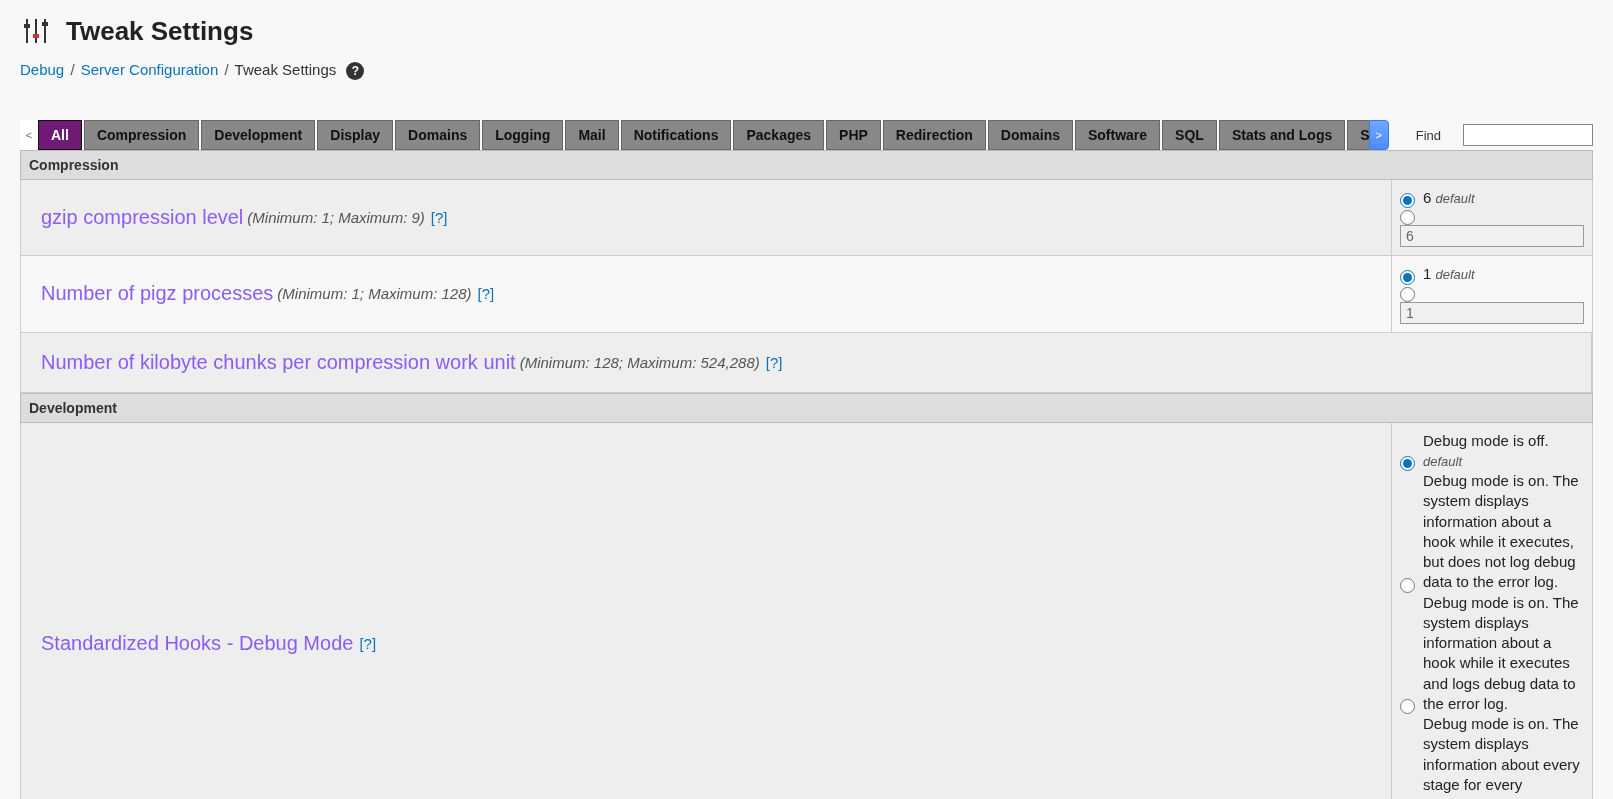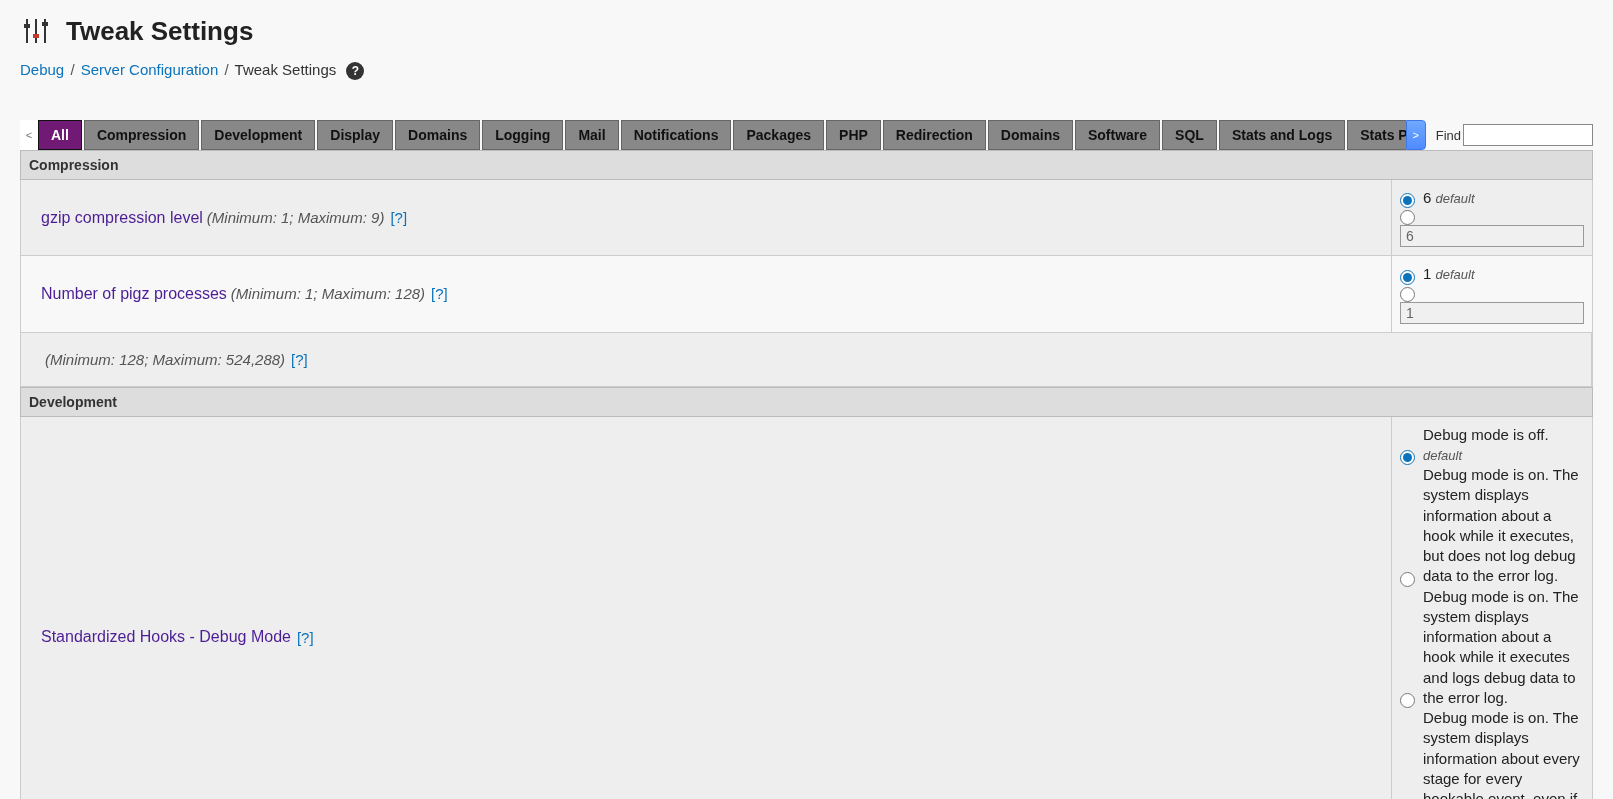--- a/index.html
+++ b/index.html
@@ -18,28 +18,28 @@
   .breadcrumb a { color: #0a73bb; text-decoration: none; cursor:pointer; }
   .breadcrumb .sep { color: #555; margin: 0 2px; }
   .breadcrumb .current { color: #333; }
   .breadcrumb .help { display:inline-flex; width:18px; height:18px; background:#333; color:#fff; border-radius:50%; align-items:center; justify-content:center; font-size:12px; font-weight:700; margin-left:6px; cursor:pointer; vertical-align:middle;}
   .tabs-outer { display:flex; align-items:stretch; }
   .tab-scroll { display:flex; align-items:center; justify-content:center; width:18px; background:#fff; border:0px solid #ccc; font-size:11px; color:#777; cursor:pointer; }
   .tab-scroll.right { background: linear-gradient(to bottom, #6fa8ff, #4f8bff); color:#fff; border:1px solid #3d78e6; border-radius:0 4px 4px 0; width:20px; }
   .tabs { display:flex; overflow:hidden; flex:1; }
   .tab { padding: 6px 12px; background:#888; color:#111; border:1px solid #666; font-weight:600; font-size:14px; cursor:pointer; white-space:nowrap; margin-right:2px; }
   .tab.active { background:#701a75; color:#fff; border-color:#111; }
-  .find-area { display:flex; align-items:center; gap:2px; margin-left:10px; }
+  .find-area { display:flex; align-items:center; gap:22px; margin-left:27px; }
   .find-area label { font-size:13px; color:#333; }
   .find-area input { width:130px; height:22px; border:1px solid #888; padding:0 4px; font-size:13px; }
   .section-header { background:#ddd; border:1px solid #bbb; padding:6px 8px; font-weight:700; font-size:14px; color:#333; }
   .setting-row { display:flex; border:1px solid #ccc; border-top:none; }
   .setting-row.alt { background:#eee; }
   .setting-label-cell { flex:1; padding:18px 20px; border-right:1px solid #ccc; display:flex; align-items:center; }
-  .setting-label-cell .label { font-size:16px; color:#4c1d95; }
+  .setting-label-cell .label { font-size:20px; color:#8b5cf6; }
   .setting-label-cell .hint { font-size:15px; font-style:italic; color:#555; margin-left:4px; }
   .setting-label-cell .qm { color:#0a73bb; margin-left:6px; cursor:pointer; font-size:15px; }
   .setting-value-cell { width:200px; padding:8px 8px; }
   .radio-line { display:flex; align-items:flex-end; gap:8px; font-size:15px; color:#222; margin:0 0; line-height:1.35; }
   .radio-line input[type=radio]{ accent-color:#0a73bb; width:15px; height:15px; margin:2px 0 0 0; flex-shrink:0; cursor:pointer;}
   .radio-line .deflab { font-size:13px; font-style:italic; color:#555; }
   .num-input { width:100%; height:22px; border:1px solid #999; padding:0 5px; font-size:14px; }
   .num-input:disabled { background:#f0f0f0; color:#666; }
 </style>
 </head>
@@ -138,20 +138,21 @@
       </div>
       <div class="radio-line">
         <input type="radio" name="pigz" style="">
       </div>
       <input class="num-input" disabled="" value="1" style="">
     </div>
   </div>
 
   <div class="setting-row alt">
     <div class="setting-label-cell">
+      <span class="label">Number of kilobyte chunks per compression work unit</span>
       <span class="hint">(Minimum: 128; Maximum: 524,288)</span>
       <span class="qm">[?]</span>
     </div>
   </div>
 
   <div class="section-header">Development</div>
 
   <div class="setting-row alt">
     <div class="setting-label-cell">
       <span class="label">Standardized Hooks - Debug Mode</span>

